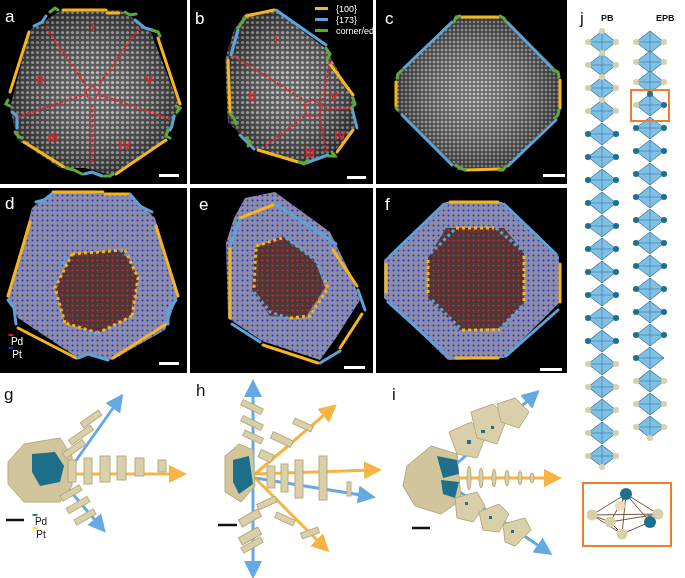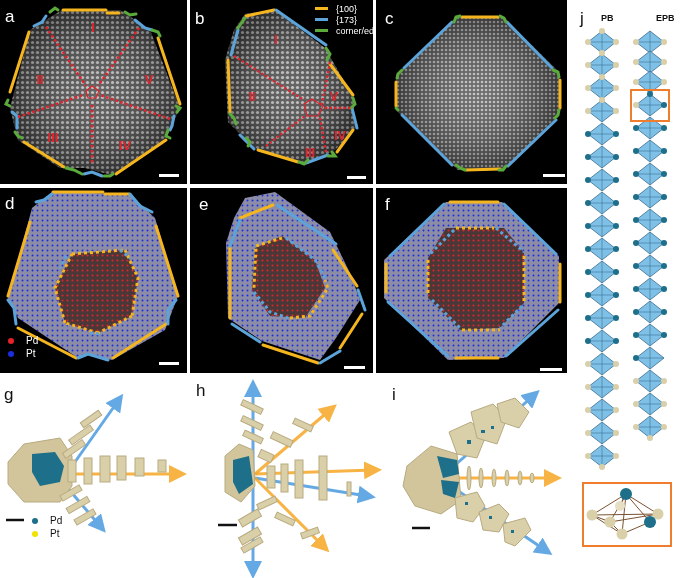--- a/index.html
+++ b/index.html
@@ -6,21 +6,21 @@
   body{width:685px;height:578px;position:relative;overflow:hidden;font-family:"Liberation Sans",sans-serif;}
   .panel{position:absolute;background:#000;overflow:hidden;}
   .panel svg{position:absolute;left:0;top:0;}
   .plabel{position:absolute;font-size:17px;color:#fff;line-height:1;}
   .plabel.dark{color:#111;}
   .scalebar{position:absolute;height:3px;background:#fff;}
   .legend{position:absolute;font-size:9px;color:#fff;}
   .legend .row{display:flex;align-items:center;height:11px;}
   .legend .sw{display:inline-block;width:13px;height:3px;margin-right:8px;}
   .dotleg{position:absolute;font-size:10px;}
-  .dotleg .row{display:flex;align-items:center;height:13px;}
+  .dotleg .row{display:flex;align-items:center;height:13px;flex-direction:column;}
   .dotleg .d{display:inline-block;width:6px;height:6px;border-radius:50%;margin-right:12px;}
   .jhead{position:absolute;font-size:9px;font-weight:bold;color:#111;}
   .lower{position:absolute;background:#fff;}
 </style>
 </head>
 <body>
 
 <div class="panel" style="left:0;top:0;width:187px;height:184px;">
   <svg width="187" height="184" viewBox="0 0 187 184">
     <defs>

